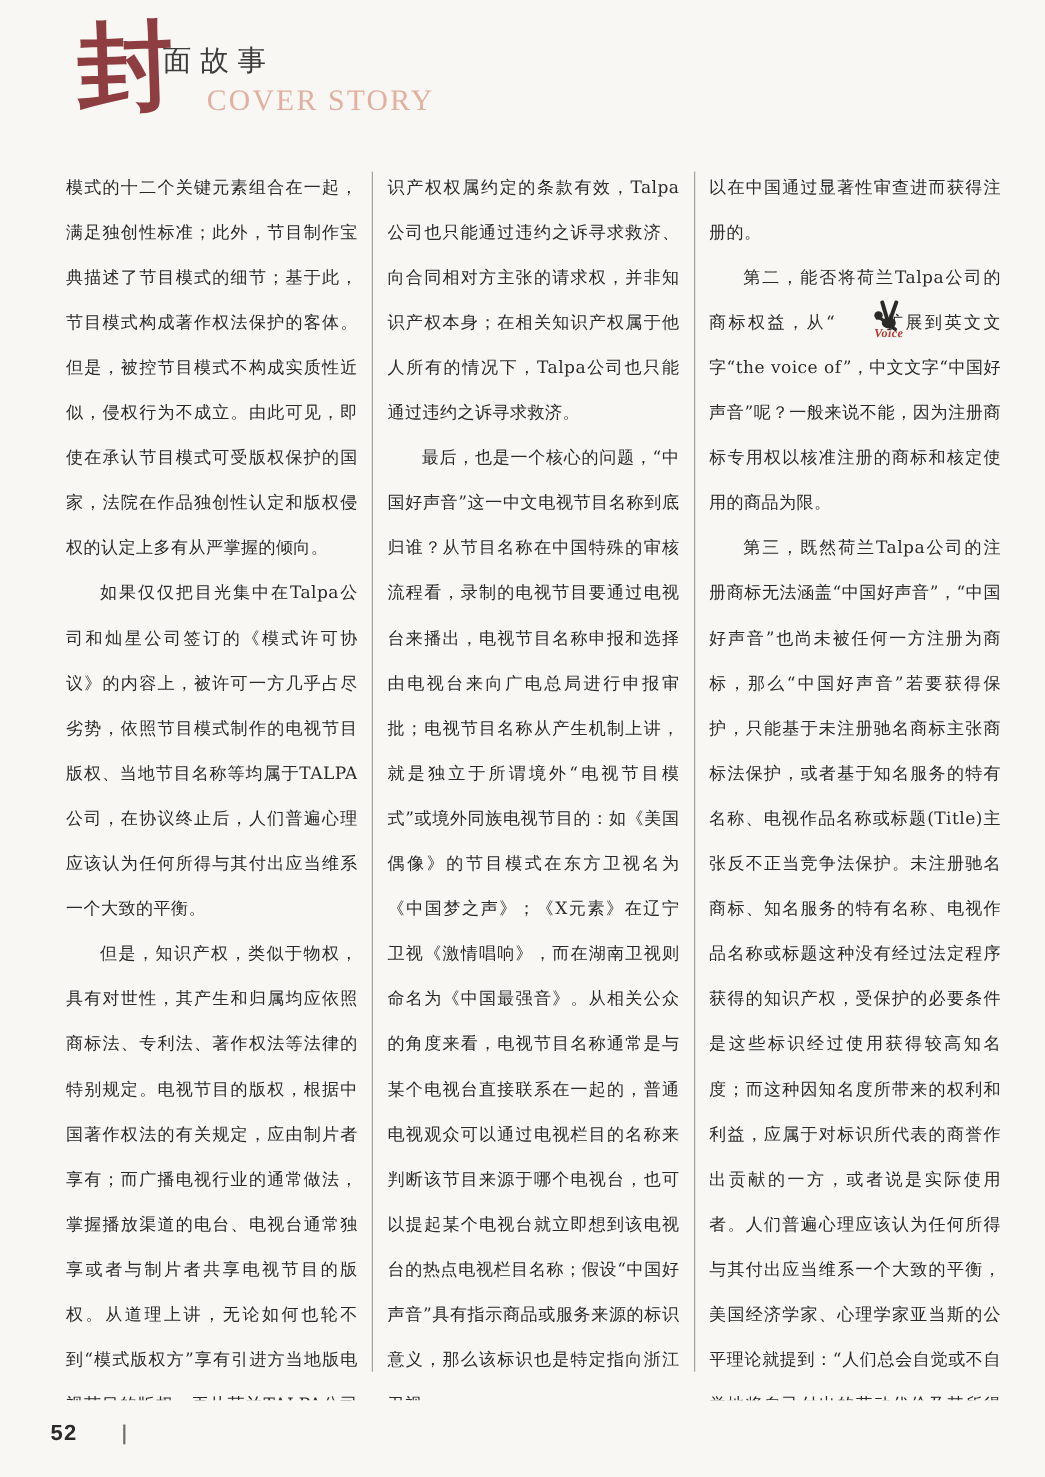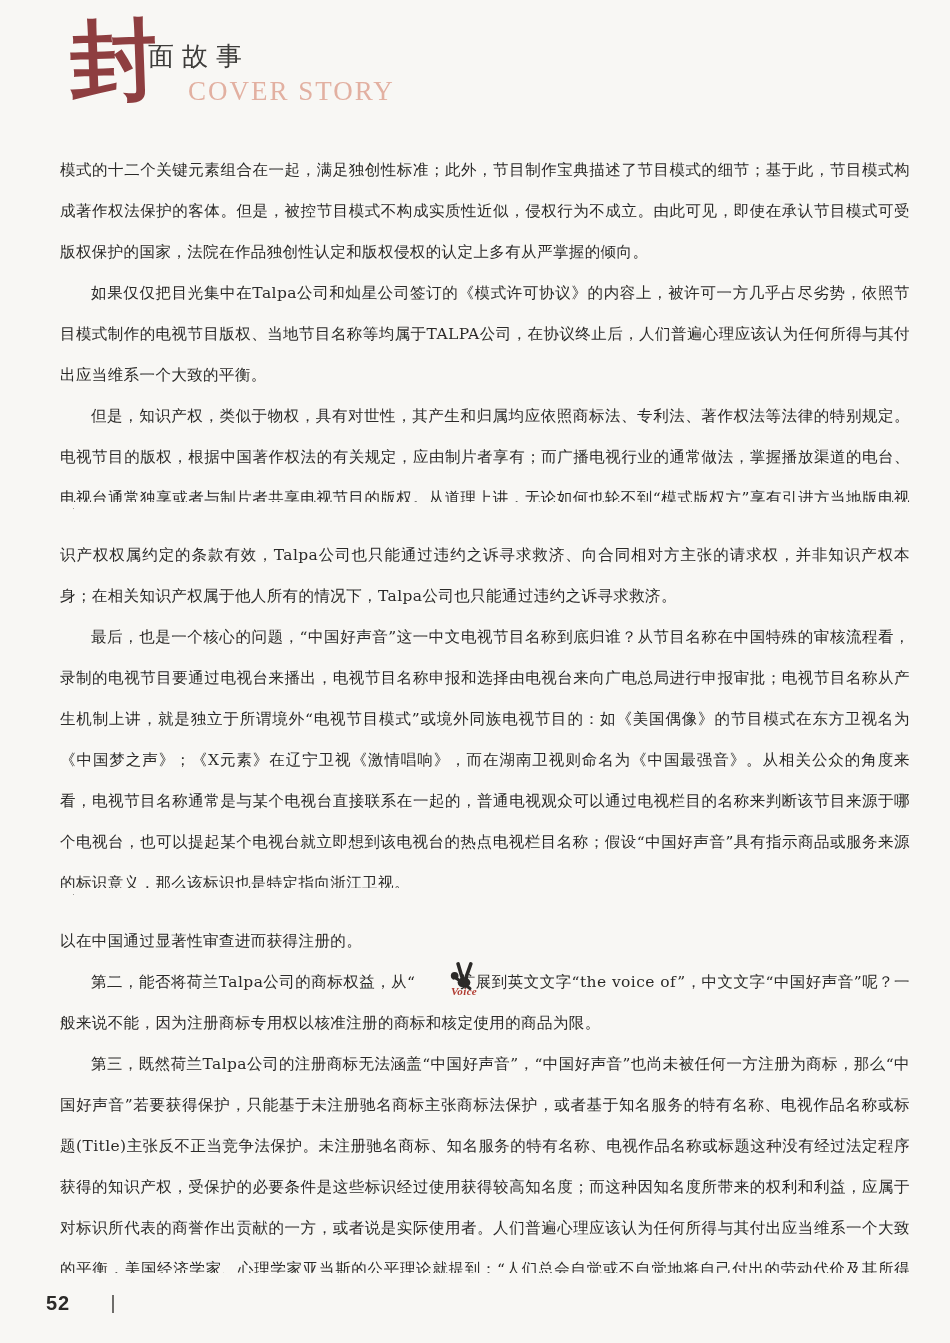--- a/index.html
+++ b/index.html
@@ -24,21 +24,21 @@
     font-size:26px;letter-spacing:8px;color:#3d3c3a;
     font-family:"DejaVu Serif",serif;line-height:36px;
   }
   .title-en{
     font-size:27px;letter-spacing:2px;line-height:30px;
     font-family:"Liberation Serif",serif;margin-top:2px;margin-left:40px;
   }
   
   .columns{
     position:absolute;top:150px;left:60px;right:40px;bottom:70px;
-    display:flex;flex-direction:column;align-items:stretch;
+    display:flex;flex-direction:row;align-items:stretch;
   }
   .column{flex:1 1 0;overflow:hidden;}
   .col-divider{
     width:1px;background:#9a9894;margin:6px 13px 26px 13px;flex:0 0 1px;
   }
   .para{
     margin:0;
     font-size:15.5px;
     line-height:41px;
     text-align:justify;

